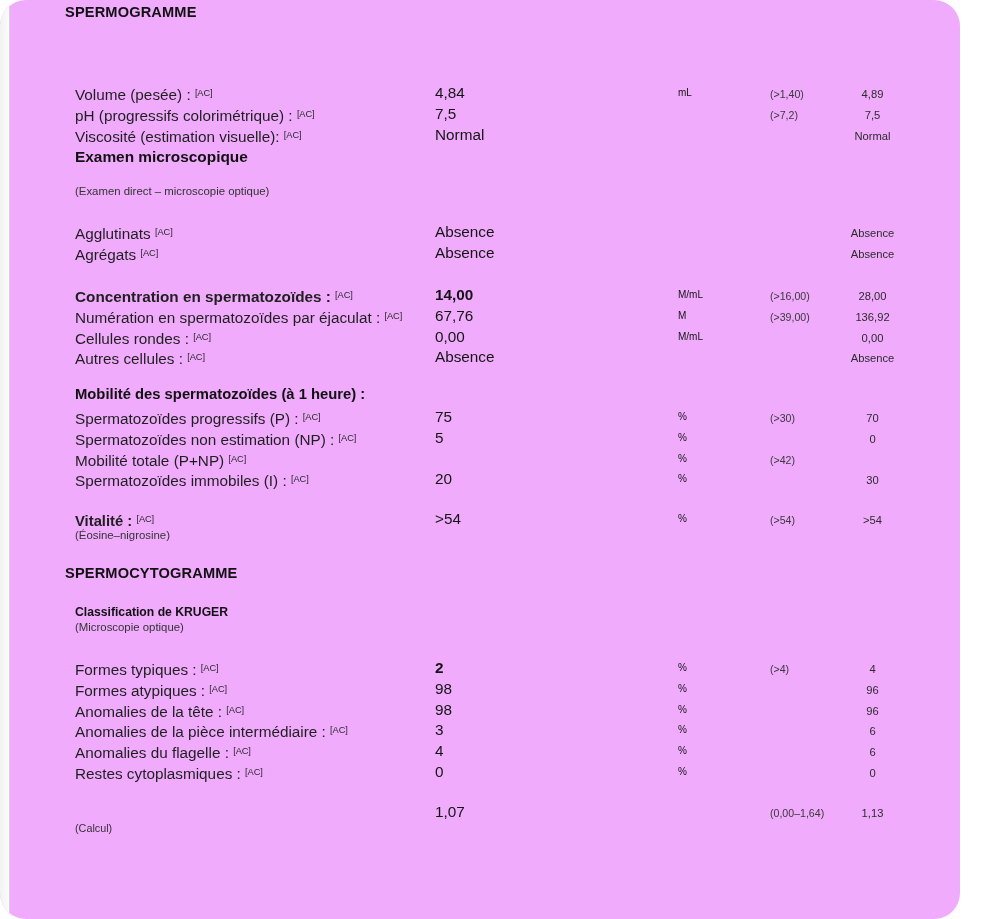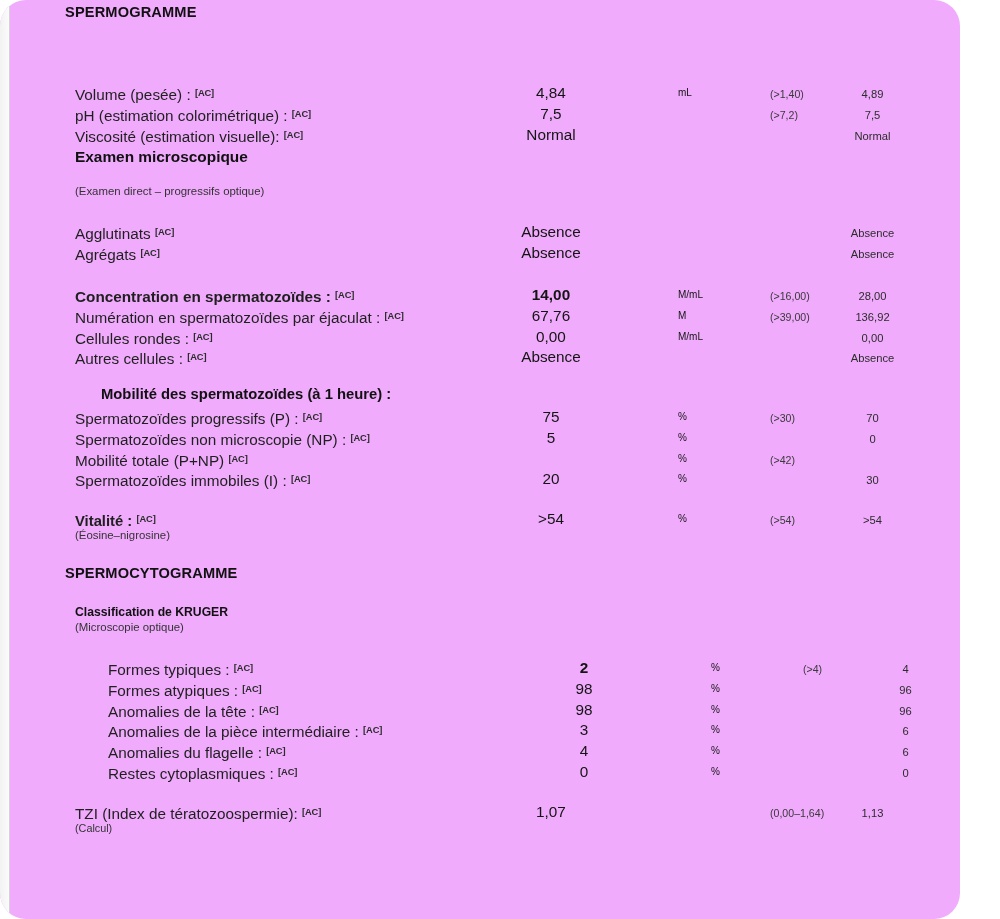--- a/index.html
+++ b/index.html
@@ -65,21 +65,21 @@
     white-space: nowrap;
     font-size: 15.3px;
     line-height: 20.8px;
     color: #1f1f1f;
   }
   .value {
     position: absolute;
     left: 360px;
     width: 232px;
     top: 0;
-    text-align: center;
+    text-align: left;
     font-size: 15.3px;
     line-height: 20.8px;
     white-space: nowrap;
     color: #141414;
   }
   .unit {
     position: absolute;
     left: 603px;
     top: 0;
     font-size: 10px;
@@ -109,21 +109,21 @@
   }
 
   .bold { font-weight: bold; }
 
   
   .ac {
     font-size: 9.3px;
     vertical-align: 4px;
     letter-spacing: -0.1px;
     color: #2b2b2b;
-    font-weight: bold;
+    font-weight: normal;
   }
 
   
   .h1 {
     position: absolute;
     font-size: 14.6px;
     font-weight: bold;
     letter-spacing: 0.15px;
     color: #111111;
     white-space: nowrap;
@@ -174,38 +174,38 @@
 
       <div class="row">
         <span class="label"><span>Volume (pesée) :</span> <sup class="ac">[AC]</sup></span>
         <span class="value">4,84</span>
         <span class="unit">mL</span>
         <span class="ref">(&gt;1,40)</span>
         <span class="prev">4,89</span>
       </div>
 
       <div class="row">
-        <span class="label"><span>pH (estimation colorimétrique) :</span> <sup class="ac">[AC]</sup></span>
+        <span class="label"><span>pH (progressifs colorimétrique) :</span> <sup class="ac">[AC]</sup></span>
         <span class="value">7,5</span>
         <span class="unit"></span>
         <span class="ref">(&gt;7,2)</span>
         <span class="prev">7,5</span>
       </div>
 
       <div class="row">
         <span class="label"><span>Viscosité (estimation visuelle):</span> <sup class="ac">[AC]</sup></span>
         <span class="value">Normal</span>
         <span class="unit"></span>
         <span class="ref"></span>
         <span class="prev">Normal</span>
       </div>
     </div>
 
     <div class="h2" style="left:65px; top:148px;">Examen microscopique</div>
-    <div class="sub" style="left:65px; top:185px;">(Examen direct – progressifs optique)</div>
+    <div class="sub" style="left:65px; top:185px;">(Examen direct – microscopie optique)</div>
 
     <div class="block" style="top:222px;">
       <div class="row">
         <span class="label"><span>Agglutinats</span> <sup class="ac">[AC]</sup></span>
         <span class="value">Absence</span>
         <span class="unit"></span>
         <span class="ref"></span>
         <span class="prev">Absence</span>
       </div>
       <div class="row">
@@ -241,32 +241,32 @@
       </div>
       <div class="row">
         <span class="label"><span>Autres cellules :</span> <sup class="ac">[AC]</sup></span>
         <span class="value">Absence</span>
         <span class="unit"></span>
         <span class="ref"></span>
         <span class="prev">Absence</span>
       </div>
     </div>
 
-    <div class="h2" style="left:65px; top:386px; font-size:14.8px;margin-left:26px;">Mobilité des spermatozoïdes (à 1 heure) :</div>
+    <div class="h2" style="left:65px; top:386px; font-size:14.8px;">Mobilité des spermatozoïdes (à 1 heure) :</div>
 
     <div class="block" style="top:407px;">
       <div class="row">
         <span class="label"><span>Spermatozoïdes progressifs (P) :</span> <sup class="ac">[AC]</sup></span>
         <span class="value">75</span>
         <span class="unit">%</span>
         <span class="ref">(&gt;30)</span>
         <span class="prev">70</span>
       </div>
       <div class="row">
-        <span class="label"><span>Spermatozoïdes non microscopie (NP) :</span> <sup class="ac">[AC]</sup></span>
+        <span class="label"><span>Spermatozoïdes non estimation (NP) :</span> <sup class="ac">[AC]</sup></span>
         <span class="value">5</span>
         <span class="unit">%</span>
         <span class="ref"></span>
         <span class="prev">0</span>
       </div>
       <div class="row">
         <span class="label"><span>Mobilité totale (P+NP)</span> <sup class="ac">[AC]</sup></span>
         <span class="unit">%</span>
         <span class="ref">(&gt;42)</span>
         <span class="prev"></span>
@@ -289,21 +289,21 @@
         <span class="prev">&gt;54</span>
       </div>
       <div class="sub" style="left:0px; top:20px;">(Éosine–nigrosine)</div>
     </div>
 
     <div class="h1" style="left:55px; top:565px;">SPERMOCYTOGRAMME</div>
 
     <div class="h3" style="left:65px; top:605px;">Classification de KRUGER</div>
     <div class="sub" style="left:65px; top:621px;">(Microscopie optique)</div>
 
-    <div class="block" style="top:658px;margin-left:33px;">
+    <div class="block" style="top:658px;">
       <div class="row">
         <span class="label"><span>Formes typiques :</span> <sup class="ac">[AC]</sup></span>
         <span class="value bold">2</span>
         <span class="unit">%</span>
         <span class="ref">(&gt;4)</span>
         <span class="prev">4</span>
       </div>
       <div class="row">
         <span class="label"><span>Formes atypiques :</span> <sup class="ac">[AC]</sup></span>
         <span class="value">98</span>
@@ -336,21 +336,20 @@
         <span class="label"><span>Restes cytoplasmiques :</span> <sup class="ac">[AC]</sup></span>
         <span class="value">0</span>
         <span class="unit">%</span>
         <span class="ref"></span>
         <span class="prev">0</span>
       </div>
     </div>
 
     <div class="block" style="top:802px;">
       <div class="row">
-        <span class="label"><span>TZI (Index de tératozoospermie):</span> <sup class="ac">[AC]</sup></span>
         <span class="value">1,07</span>
         <span class="unit"></span>
         <span class="ref">(0,00–1,64)</span>
         <span class="prev">1,13</span>
       </div>
       <div class="sub" style="left:0px; top:20px; font-size:10.8px;">(Calcul)</div>
     </div>
 
   </div>
 </div>

